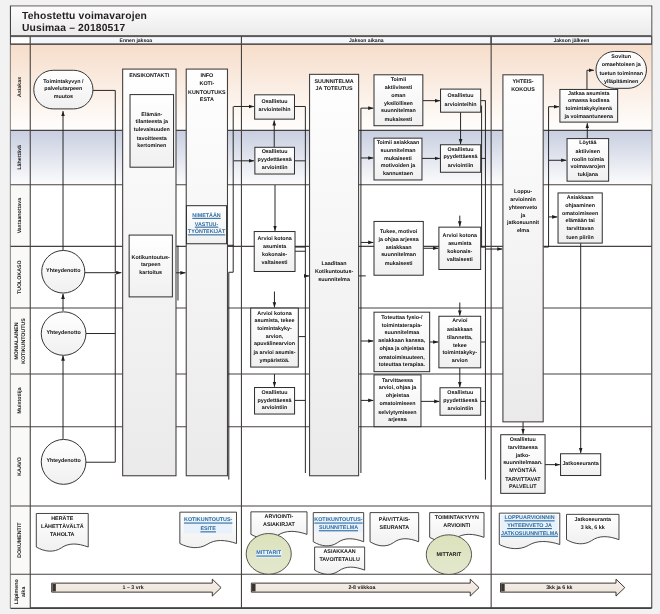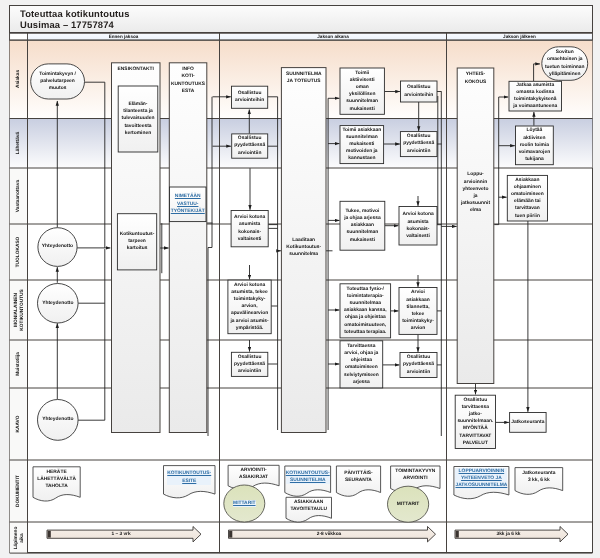--- a/index.html
+++ b/index.html
@@ -28,22 +28,22 @@
        transform:translateY(-50%) rotate(-90deg);white-space:nowrap;
        font-size:4.8px;color:#171717;text-align:center;line-height:5.5px;
        font-weight:bold;white-space:pre-line;}
 </style>
 </head>
 <body>
 
 <div id="page">
   <div id="frame">
     <div id="titlebar">
-      <div class="ttl ttl1">Toteuttaa kotikuntoutus</div>
-      <div class="ttl ttl2">Uusimaa – 17757874</div>
+      <div class="ttl ttl1">Tehostettu voimavarojen</div>
+      <div class="ttl ttl2">Uusimaa – 20180517</div>
     </div>
   </div>
 <svg id="svgmain" width="600" height="558" viewBox="0 0 600 558">
 <defs>
  <linearGradient id="gA" x1="0" y1="0" x2="0" y2="1">
           <stop offset="0" stop-color="#f6ddca"></stop>
           <stop offset="1" stop-color="#fffefd"></stop>
         </linearGradient>
  <linearGradient id="gL" x1="0" y1="0" x2="0" y2="1">
           <stop offset="0" stop-color="#c8cee0"></stop>

